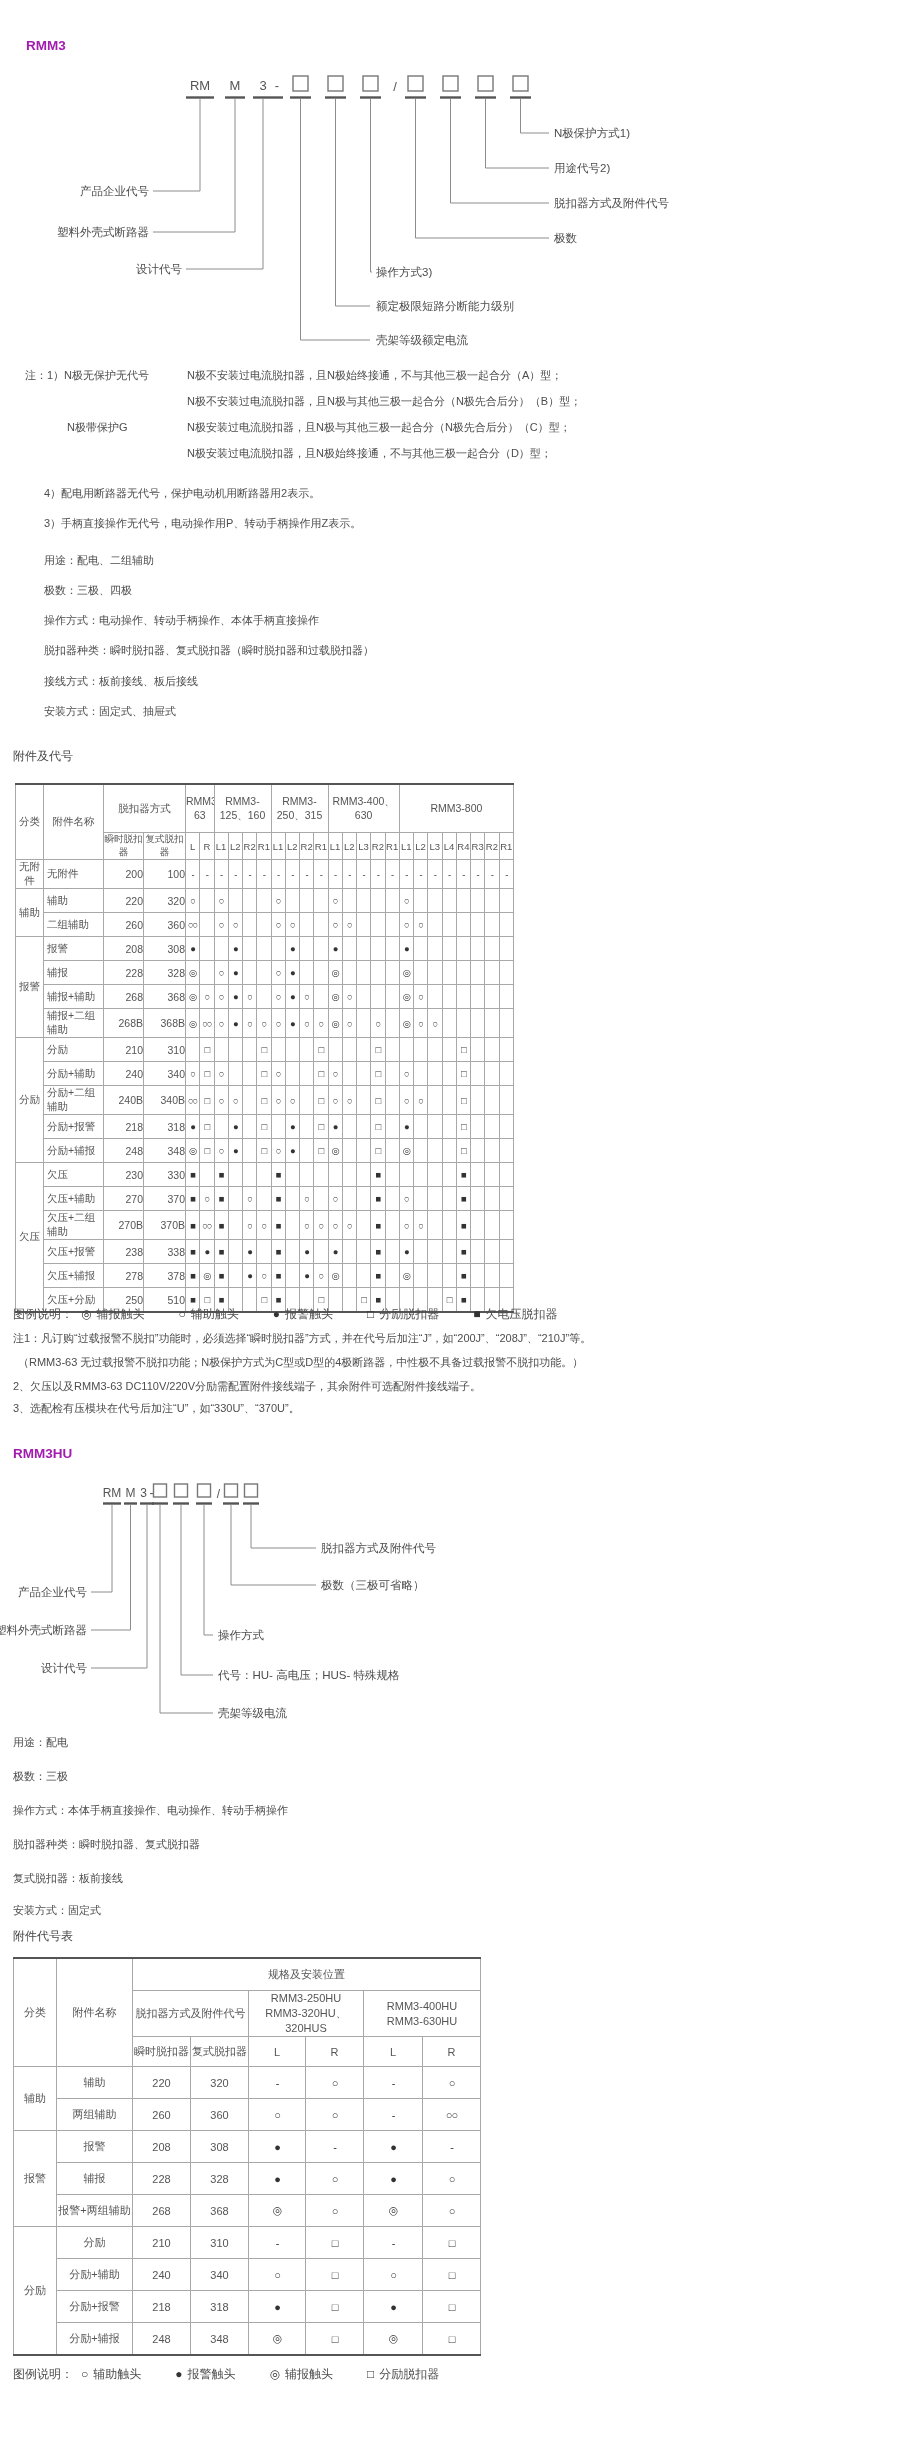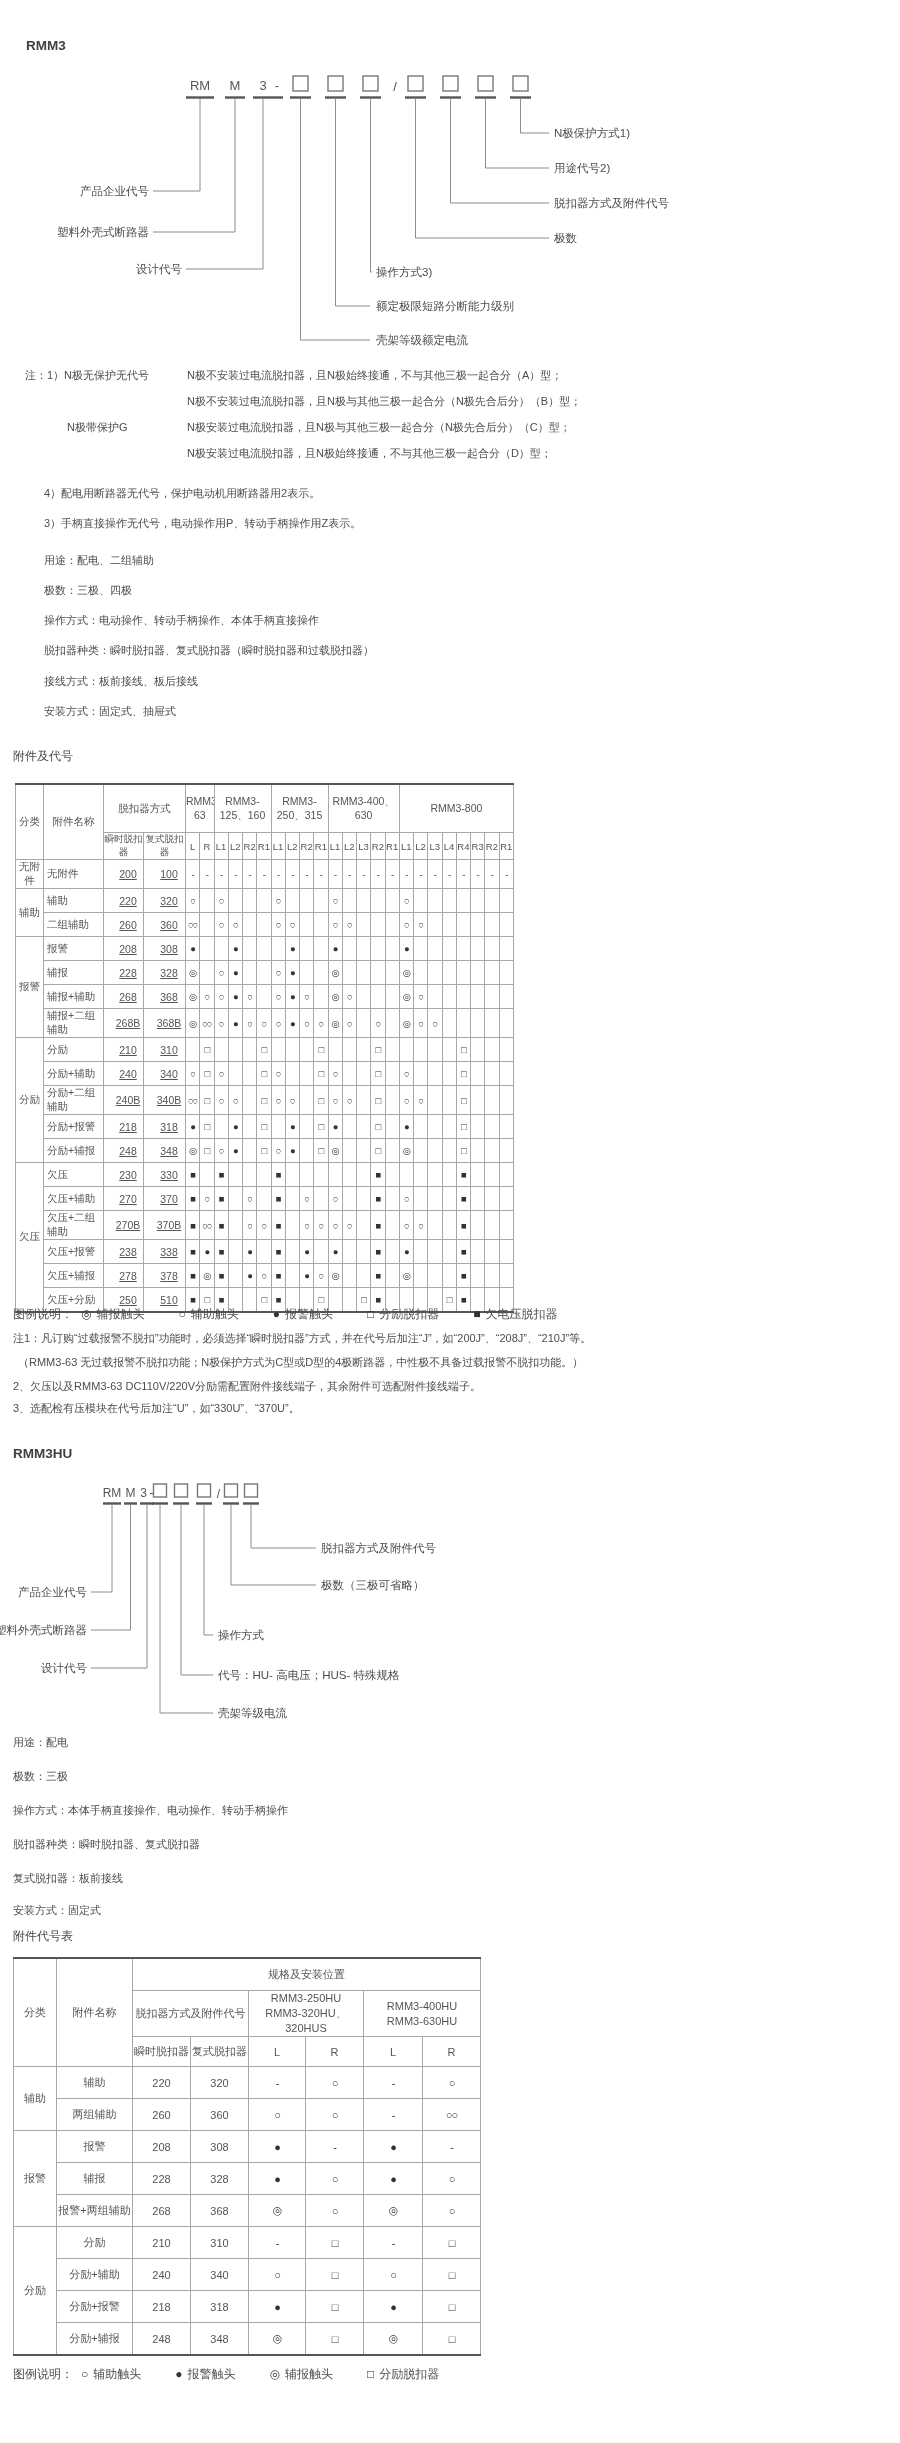--- a/index.html
+++ b/index.html
@@ -1,38 +1,38 @@
 <!DOCTYPE html>
 <html><head>
 <meta charset="utf-8">
 <style>
   html,body{margin:0;padding:0;background:#fff;}
   .page{position:relative;width:900px;height:2443px;background:#ffffff;
         font-family:"Liberation Sans","DejaVu Sans",sans-serif;color:#4d4d4d;overflow:hidden;}
   .abs{position:absolute;}
-  .h1{position:absolute;font-size:13.5px;font-weight:bold;color:#404040;}
+  .h1{position:absolute;font-size:13.5px;font-weight:bold;color:#a21caf;}
   .h2{position:absolute;font-size:12px;color:#474747;}
   .txt{position:absolute;font-size:11px;color:#4d4d4d;white-space:nowrap;}
   svg text{fill:#4d4d4d;font-size:11.5px;}
   svg .code{font-size:13px;fill:#555;}
   svg .lbl{font-size:11.5px;}
   svg line.u{stroke:#555;stroke-width:2.4;}
   svg polyline{fill:none;stroke:#8c8c8c;stroke-width:1;}
   svg rect{fill:none;stroke:#777;stroke-width:1.4;}
   table{border-collapse:collapse;table-layout:fixed;background:#fff;}
   table.big{width:499px;font-size:10.5px;color:#555;
             border-top:2px solid #555;border-bottom:2px solid #555;}
   table.big th,table.big td{border:1px solid #a8a8a8;font-weight:normal;text-align:center;
             padding:0;overflow:hidden;}
   table.big thead{border-bottom:1.5px solid #666;}
   table.big thead tr:first-child th{height:47px;font-size:10.5px;line-height:1.25;}
   table.big thead tr:last-child th{height:22px;font-size:9.5px;}
   table.big tbody td{height:23px;}
   table.big td.name{text-align:left;padding-left:3px;font-size:10.5px;}
-  table.big td.num{text-align:center;padding-left:9px;font-size:10.5px;text-decoration:underline;}
+  table.big td.num{text-align:right;padding-left:9px;font-size:10.5px;}
   table.big td.cat{font-size:10.5px;}
   table.big td.sym{font-size:9.5px;letter-spacing:-1px;color:#333;}
   table.big .grp{border-left:1.5px solid #777;}
   table.big tr.sep td{border-top:1.5px solid #666;}
   table.hu{width:467px;font-size:11px;color:#555;
            border-top:2px solid #555;border-bottom:2px solid #555;}
   table.hu th,table.hu td{border:1px solid #a8a8a8;font-weight:normal;text-align:center;padding:0;}
   table.hu thead{border-bottom:1.5px solid #666;}
   table.hu tr.hh1 th{height:31px;}
   table.hu tr.hh2 th{height:45px;line-height:1.35;}

